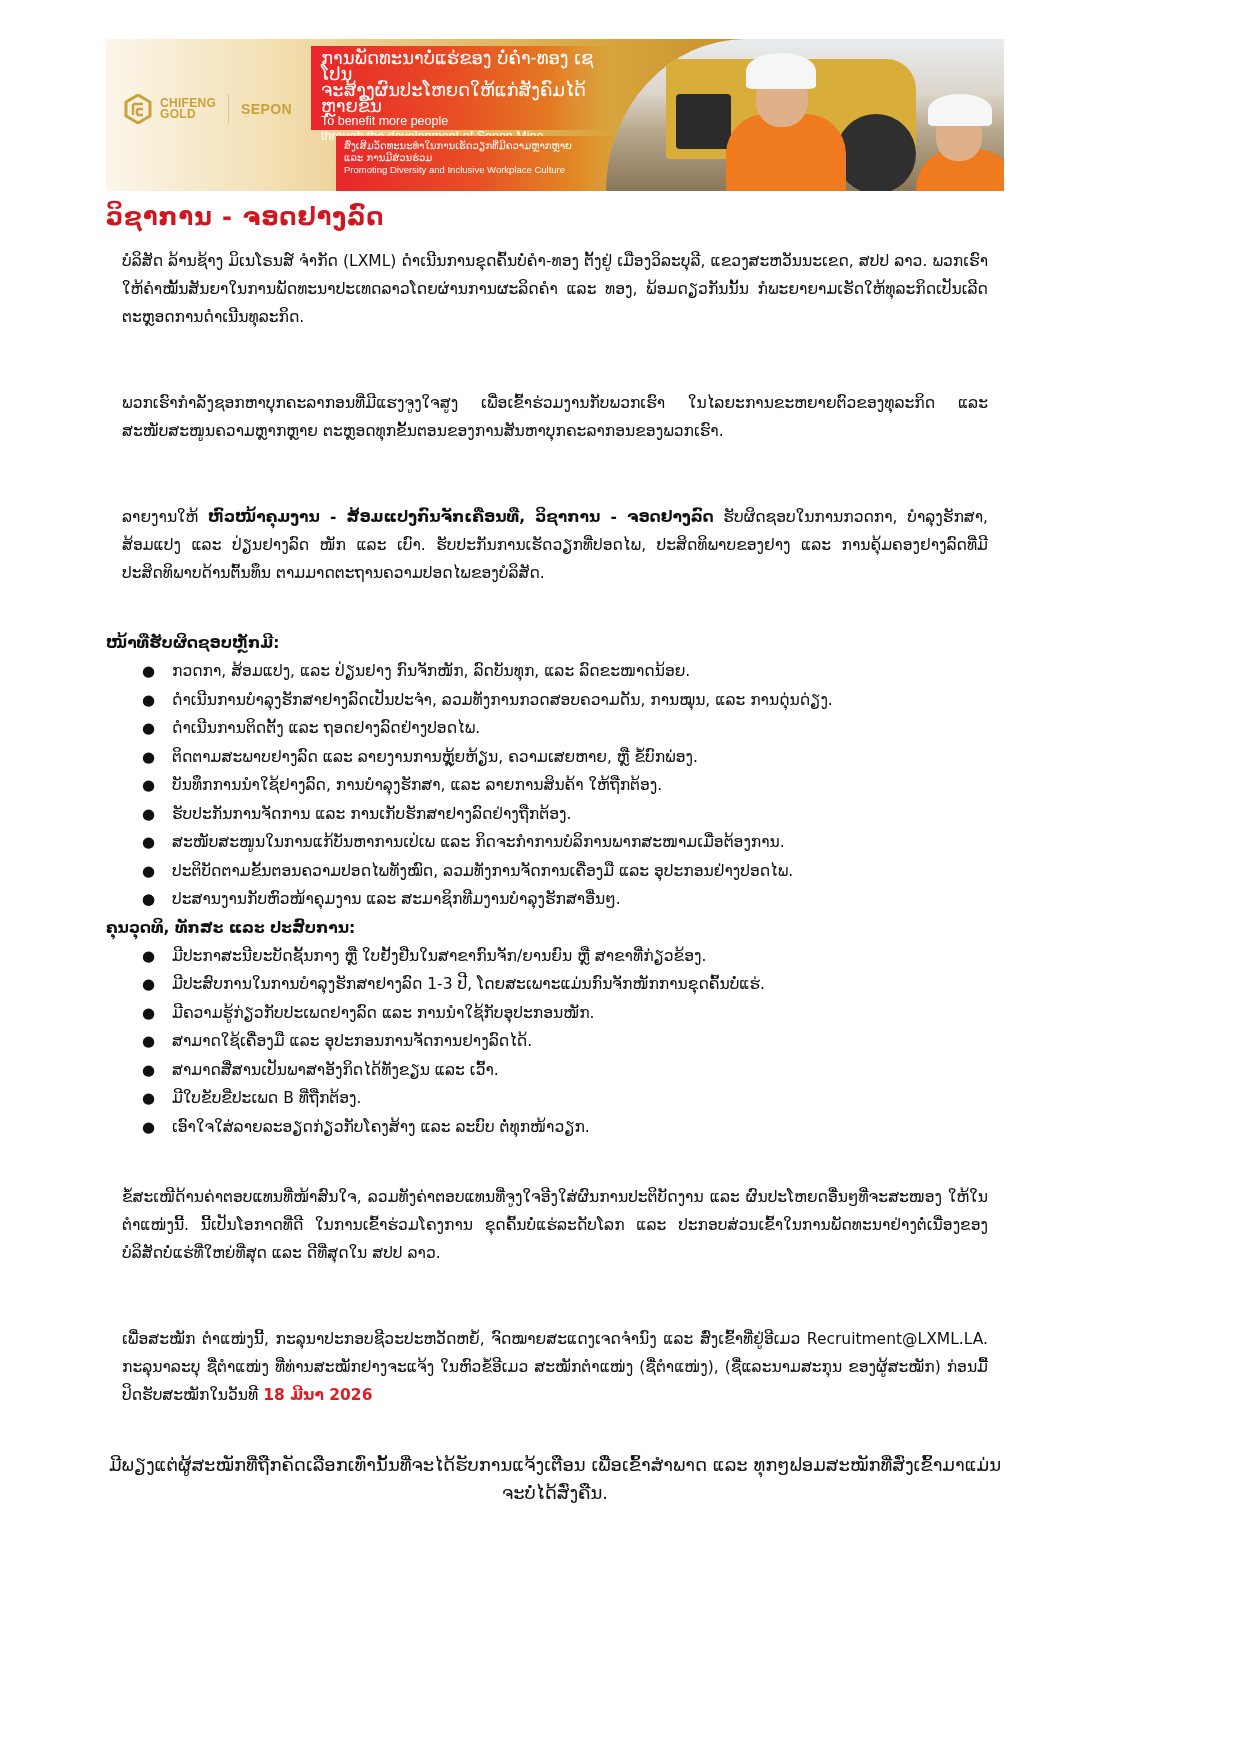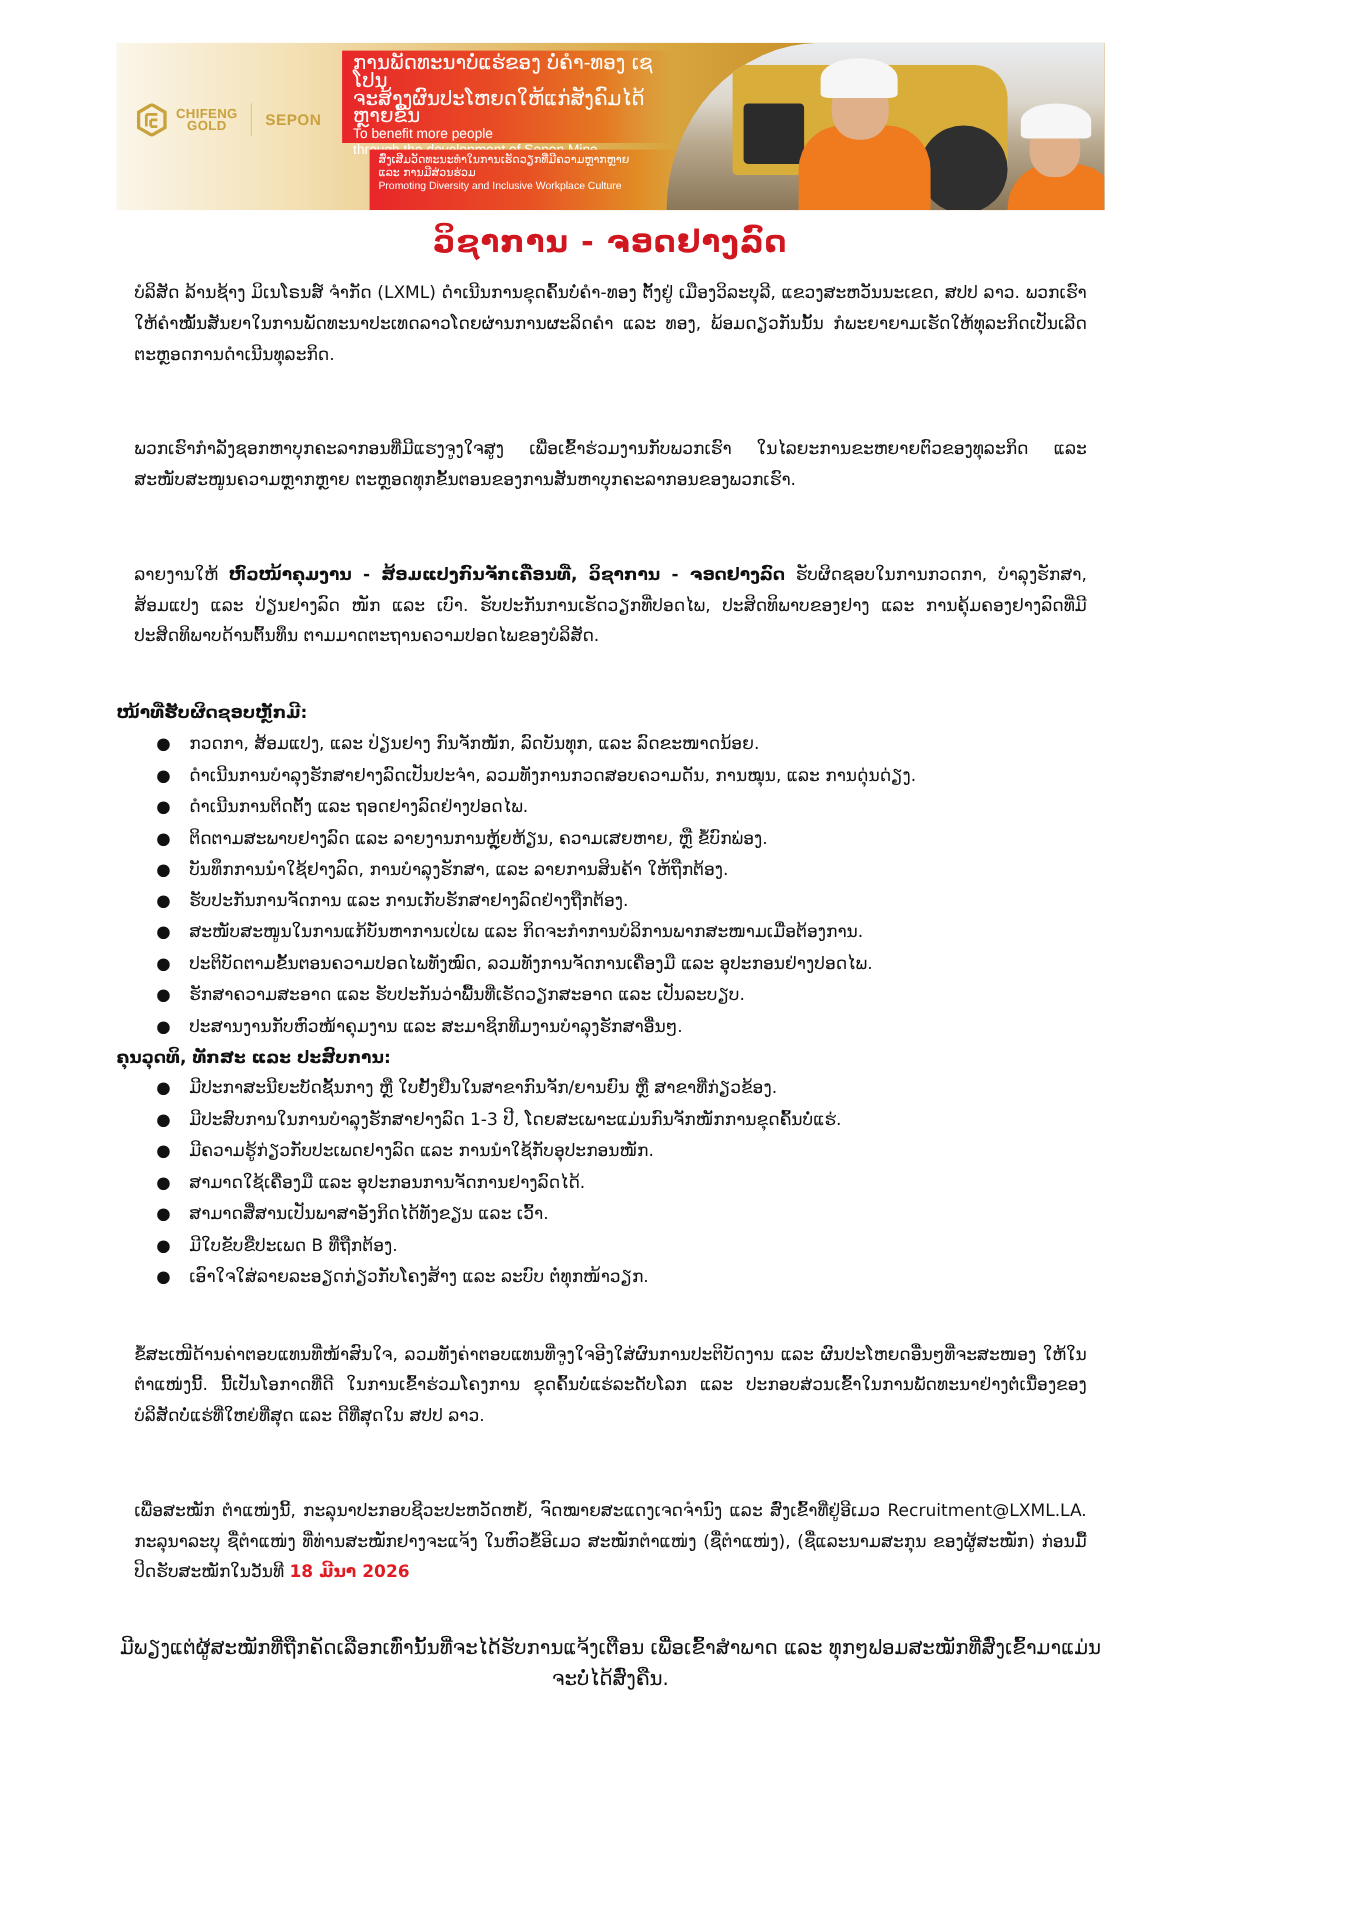--- a/index.html
+++ b/index.html
@@ -3,21 +3,21 @@
 <meta charset="utf-8">
 <style>
   html, body { margin: 0; padding: 0; background: #ffffff; }
   body { width: 1241px; height: 1755px; position: relative; overflow: hidden;
          font-family: "DejaVu Sans", "Liberation Sans", sans-serif; color: #111; }
   .page { position: absolute; left: 106px; top: 39px; width: 898px; }
 
   
   .banner { position: relative; width: 898px; height: 152px; overflow: hidden;
             background: linear-gradient(90deg, #fbf6ea 0%, #f3e0b4 18%, #e7c47c 35%, #d9a640 55%, #c8922a 70%, #b8862e 100%); }
-  .logo { position: absolute; left: 18px; top: 55px; display: flex; align-items: center; text-align: center; }
+  .logo { position: absolute; left: 18px; top: 55px; display: flex; align-items: center; }
   .logo-mark { width: 28px; height: 30px; }
   .logo-text { margin-left: 8px; font-family: "Liberation Sans", sans-serif; color: #c9a23e; font-size: 12px; line-height: 11px; font-weight: 700; letter-spacing: 0.3px; }
   .logo-sep { width: 1px; height: 30px; background: #dcc58e; margin: 0 12px; }
   .logo-sepon { font-family: "Liberation Sans", sans-serif; color: #c9a23e; font-size: 14px; font-weight: 700; letter-spacing: 0.4px; }
 
   .red-box1 { position: absolute; left: 205px; top: 7px; width: 300px; height: 84px;
               background: linear-gradient(90deg, #e8262a 0%, #e84a24 45%, #e47a22 80%, rgba(228,130,34,0) 100%); padding: 4px 0 0 10px; box-sizing: border-box; }
   .red-box2 { position: absolute; left: 230px; top: 97px; width: 285px; height: 66px;
               background: linear-gradient(90deg, #e8262a 0%, #e85024 50%, #e28a24 85%, rgba(226,138,36,0) 100%); padding: 4px 0 0 8px; box-sizing: border-box; }
   .ban-lao { color: #fff; font-size: 18px; line-height: 16px; font-family: "DejaVu Serif", serif; }
@@ -29,21 +29,21 @@
            border-top-left-radius: 140px 152px; overflow: hidden;
            background: linear-gradient(180deg, #e9ecef 0%, #dcd6cc 35%, #b9a98e 60%, #8a7658 100%); }
   .truck { position: absolute; left: 60px; top: 20px; width: 250px; height: 100px; background: #d8ad3a; border-radius: 8px 30px 4px 4px; }
   .truck-grill { position: absolute; left: 70px; top: 55px; width: 55px; height: 55px; background: #2b2b2b; border-radius: 4px; }
   .truck-wheel { position: absolute; left: 230px; top: 75px; width: 80px; height: 80px; background: #2f2f2f; border-radius: 50%; }
   .worker { position: absolute; background: #f07a1e; border-radius: 40px 40px 0 0; }
   .helmet { position: absolute; background: #f6f6f6; border-radius: 50% 50% 10% 10%; }
   .face { position: absolute; background: #e0b08a; border-radius: 45%; }
 
   
-  .title { text-align: center; color: #d0161f; font-size: 28px; font-weight: 700; margin: 12px 0 6px; font-family: "DejaVu Sans", sans-serif; letter-spacing: 1px; }
+  .title { text-align: left; color: #d0161f; font-size: 24px; font-weight: 700; margin: 12px 0 6px; font-family: "DejaVu Sans", sans-serif; letter-spacing: 1px; }
 
   .para { font-size: 15.5px; line-height: 28px; margin: 16px; text-align: justify; }
   .gap { height: 26px; }
   .section-head { font-size: 15.5px; font-weight: 700; line-height: 28px; margin: 0; }
   ul.list { margin: 0; padding: 0 0 0 36px; list-style: none; }
   ul.list li { position: relative; padding-left: 30px; font-size: 15.5px; line-height: 28.5px; }
   ul.list li .bullet { position: absolute; left: 0; top: 0; font-size: 15px; }
   .red { color: #e01b22; font-weight: 700; }
   .center-para { text-align: center; font-size: 18px; line-height: 28px; margin: 0; }
   .footer { text-align: center; font-size: 13px; line-height: 27px; margin-top: 22px; font-weight: 700; }
@@ -108,21 +108,21 @@
   <p class="section-head">ໜ້າທີ່ຮັບຜິດຊອບຫຼັກມີ:</p>
   <ul class="list" id="resp-list">
       <li><span class="bullet">●</span><span>ກວດກາ, ສ້ອມແປງ, ແລະ ປ່ຽນຢາງ ກົນຈັກໜັກ, ລົດບັນທຸກ, ແລະ ລົດຂະໜາດນ້ອຍ.</span></li>
       <li><span class="bullet">●</span><span>ດຳເນີນການບຳລຸງຮັກສາຢາງລົດເປັນປະຈຳ, ລວມທັງການກວດສອບຄວາມດັນ, ການໝຸນ, ແລະ ການດຸ່ນດ່ຽງ.</span></li>
       <li><span class="bullet">●</span><span>ດຳເນີນການຕິດຕັ້ງ ແລະ ຖອດຢາງລົດຢ່າງປອດໄພ.</span></li>
       <li><span class="bullet">●</span><span>ຕິດຕາມສະພາບຢາງລົດ ແລະ ລາຍງານການຫຼຸ້ຍຫ້ຽນ, ຄວາມເສຍຫາຍ, ຫຼື ຂໍ້ບົກພ່ອງ.</span></li>
       <li><span class="bullet">●</span><span>ບັນທຶກການນຳໃຊ້ຢາງລົດ, ການບຳລຸງຮັກສາ, ແລະ ລາຍການສິນຄ້າ ໃຫ້ຖືກຕ້ອງ.</span></li>
       <li><span class="bullet">●</span><span>ຮັບປະກັນການຈັດການ ແລະ ການເກັບຮັກສາຢາງລົດຢ່າງຖືກຕ້ອງ.</span></li>
       <li><span class="bullet">●</span><span>ສະໜັບສະໜູນໃນການແກ້ບັນຫາການເປ່ເພ ແລະ ກິດຈະກຳການບໍລິການພາກສະໜາມເມື່ອຕ້ອງການ.</span></li>
       <li><span class="bullet">●</span><span>ປະຕິບັດຕາມຂັ້ນຕອນຄວາມປອດໄພທັງໝົດ, ລວມທັງການຈັດການເຄື່ອງມື ແລະ ອຸປະກອນຢ່າງປອດໄພ.</span></li>
-      <li><span class="bullet">●</span><span>ຮັກສາຄວາມສະອາດ ແລະ ຮັບປະກັນວ່າພື້ນທີ່ເຮັດວຽກສະອາດ ແລະ ເປັນລະບຽບ.</span></li>
+      <li><span class="bullet">●</span></li>
       <li><span class="bullet">●</span><span>ປະສານງານກັບຫົວໜ້າຄຸມງານ ແລະ ສະມາຊິກທີມງານບຳລຸງຮັກສາອື່ນໆ.</span></li>
     </ul>
 
   <p class="section-head">ຄຸນວຸດທິ, ທັກສະ ແລະ ປະສົບການ:</p>
   <ul class="list" id="qual-list">
       <li><span class="bullet">●</span><span>ມີປະກາສະນີຍະບັດຊັ້ນກາງ ຫຼື ໃບຢັ້ງຢືນໃນສາຂາກົນຈັກ/ຍານຍົນ ຫຼື ສາຂາທີ່ກ່ຽວຂ້ອງ.</span></li>
       <li><span class="bullet">●</span><span>ມີປະສົບການໃນການບຳລຸງຮັກສາຢາງລົດ 1-3 ປີ, ໂດຍສະເພາະແມ່ນກົນຈັກໜັກການຂຸດຄົ້ນບໍ່ແຮ່.</span></li>
       <li><span class="bullet">●</span><span>ມີຄວາມຮູ້ກ່ຽວກັບປະເພດຢາງລົດ ແລະ ການນຳໃຊ້ກັບອຸປະກອນໜັກ.</span></li>
       <li><span class="bullet">●</span><span>ສາມາດໃຊ້ເຄື່ອງມື ແລະ ອຸປະກອນການຈັດການຢາງລົດໄດ້.</span></li>
       <li><span class="bullet">●</span><span>ສາມາດສື່ສານເປັນພາສາອັງກິດໄດ້ທັງຂຽນ ແລະ ເວົ້າ.</span></li>

